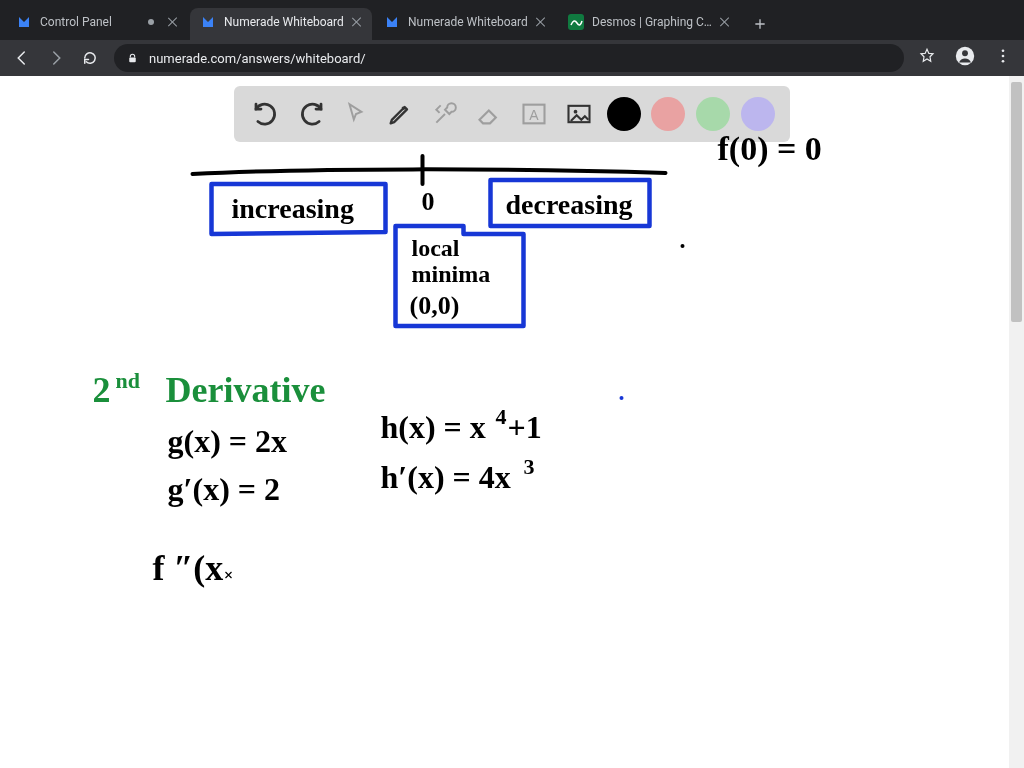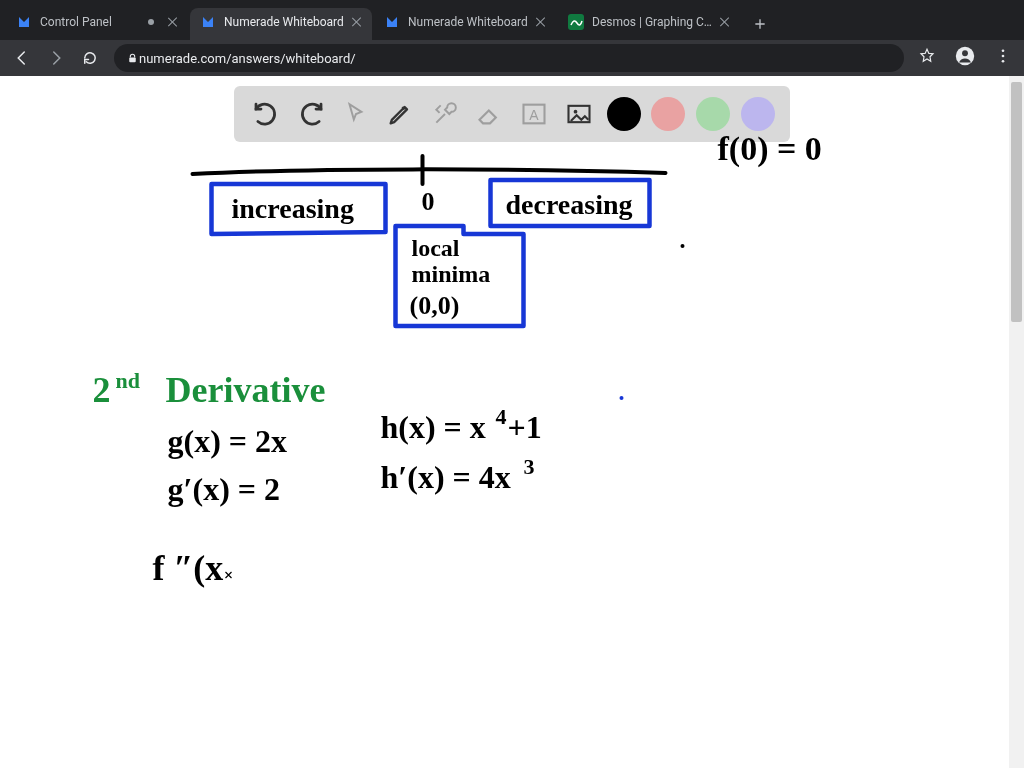--- a/index.html
+++ b/index.html
@@ -14,21 +14,21 @@
   .tab .dot { width: 6px; height: 6px; border-radius: 50%; background: #9aa0a6; margin-left: 6px; margin-right: 6px; flex:none; }
   .tab .close { width: 10px; height: 10px; margin-left: 8px; flex: none; position: relative; }
   .tab .close::before, .tab .close::after { content:""; position:absolute; left:4px; top:-1px; width:1.3px; height:12px; background:#9aa0a6; }
   .tab .close::before { transform: rotate(45deg); }
   .tab .close::after { transform: rotate(-45deg); }
   .newtab { width: 28px; height: 28px; display:flex; align-items:center; justify-content:center; color:#bdc1c6; margin-left:4px; margin-bottom:2px; }
 
   .addrbar { height: 36px; background: #35363a; display:flex; align-items:center; padding: 0 12px; gap: 14px; }
   .nav-icon { width: 20px; height: 20px; display:flex; align-items:center; justify-content:center; color:#9aa0a6; }
   .nav-icon.enabled { color:#e8eaed; }
-  .omnibox { flex:1; height: 28px; background:#202124; border-radius: 14px; display:flex; align-items:center; padding: 0 12px; color:#e8eaed; font-size: 13px; }
+  .omnibox { flex:1; height: 28px; background:#202124; border-radius: 14px; display:flex; align-items:center; padding: 0 12px; color:#e8eaed; font-size: 13px; gap:10px; }
   .omnibox .lock { width:13px; height:13px; }
   .right-icons { display:flex; align-items:center; gap:18px; color:#e8eaed; }
 
   
   .page { position: relative; width: 1024px; height: calc(768px - 76px); background: #fff; overflow: hidden; }
   .scrollbar { position:absolute; right:0; top:0; width:15px; height:100%; background:#f1f1f1; }
   .scrollthumb { position:absolute; right:2px; top:6px; width:11px; height:240px; background:#c1c1c1; border-radius:2px; }
 
   
   .wb-toolbar { position:absolute; left:234px; top:10px; width:556px; height:56px; background:#d9d9d9; border-radius:6px; display:flex; align-items:center; justify-content:space-around; padding:0 10px; }

